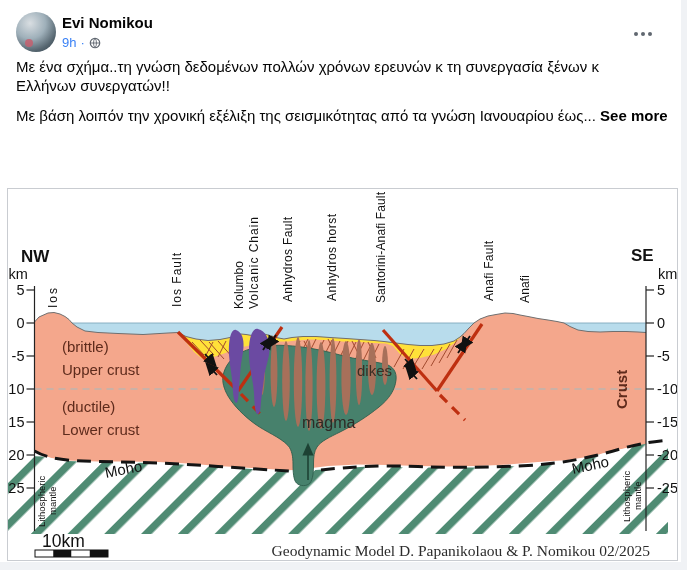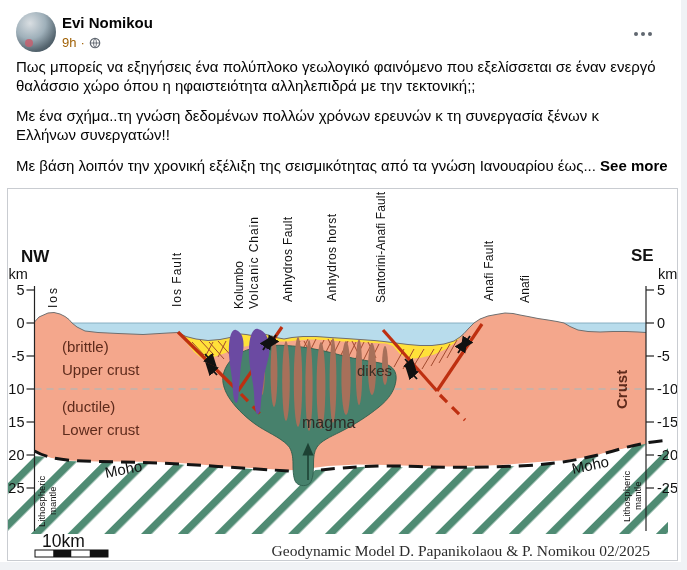--- a/index.html
+++ b/index.html
@@ -3,21 +3,21 @@
 <meta charset="utf-8">
 <style>
   html,body{margin:0;padding:0;}
   body{width:687px;height:570px;background:#f0f2f5;font-family:"Liberation Sans",sans-serif;overflow:hidden;}
   .card{position:absolute;left:0;top:0;width:681px;height:562px;background:#ffffff;}
   
   .avatar{position:absolute;left:16px;top:12px;width:40px;height:40px;border-radius:50%;
     background:radial-gradient(circle at 35% 28%, #d9dee2 0%, #9fb0ba 40%, #55656f 72%, #2c3a44 100%);}
   .avatar::after{content:"";position:absolute;left:9px;bottom:5px;width:8px;height:8px;border-radius:50%;background:#c45f6e;opacity:.85;}
   .author{position:absolute;left:62px;top:14px;font-size:15px;font-weight:700;color:#050505;}
-  .sub{position:absolute;left:62px;top:35px;font-size:13px;color:#a16207;display:flex;align-items:center;gap:4px;}
+  .sub{position:absolute;left:62px;top:35px;font-size:13px;color:#3b82f6;display:flex;align-items:center;gap:4px;}
   .more{position:absolute;right:22px;top:18px;width:32px;height:32px;border:none;background:transparent;border-radius:50%;display:flex;align-items:center;justify-content:center;gap:3px;cursor:pointer;}
   .more i{width:4px;height:4px;border-radius:50%;background:#606770;display:block;}
   
   .posttext{position:absolute;left:16px;top:58px;width:658px;color:#050505;font-size:15px;line-height:18.7px;}
   .posttext p{margin:0 0 12px 0;white-space:pre-line;}
   .seemore{font-weight:600;color:#000000;cursor:pointer;}
   
   .figure{position:absolute;left:7px;top:188px;width:671px;height:373px;background:#fff;border:1px solid #c9ccd1;box-sizing:border-box;}
   .figure svg{display:block;}
   text{font-family:"Liberation Sans",sans-serif;}
@@ -40,22 +40,20 @@
       </svg>
     </span>
   </div>
   <button class="more">
       <i></i>
       <i></i>
       <i></i>
     </button>
 
   <div class="posttext">
-    <p>Πως μπορείς να εξηγήσεις ένα πολύπλοκο γεωλογικό φαινόμενο που εξελίσσεται σε έναν ενεργό
-θαλάσσιο χώρο όπου η ηφαιστειότητα αλληλεπιδρά με την τεκτονική;;</p>
     <p>Με ένα σχήμα..τη γνώση δεδομένων πολλών χρόνων ερευνών κ τη συνεργασία ξένων κ
 Ελλήνων συνεργατών!!</p>
     <p><span>Με βάση λοιπόν την χρονική εξέλιξη της σεισμικότητας από τα γνώση Ιανουαρίου έως...</span> <span class="seemore">See more</span></p>
   </div>
 
   <div class="figure">
   <svg width="669" height="371" viewBox="0 0 669 371">
     <defs>
       <pattern id="hatch" width="26" height="26" patternUnits="userSpaceOnUse" patternTransform="rotate(-45)">
         <rect width="26" height="26" fill="#ffffff"></rect>

